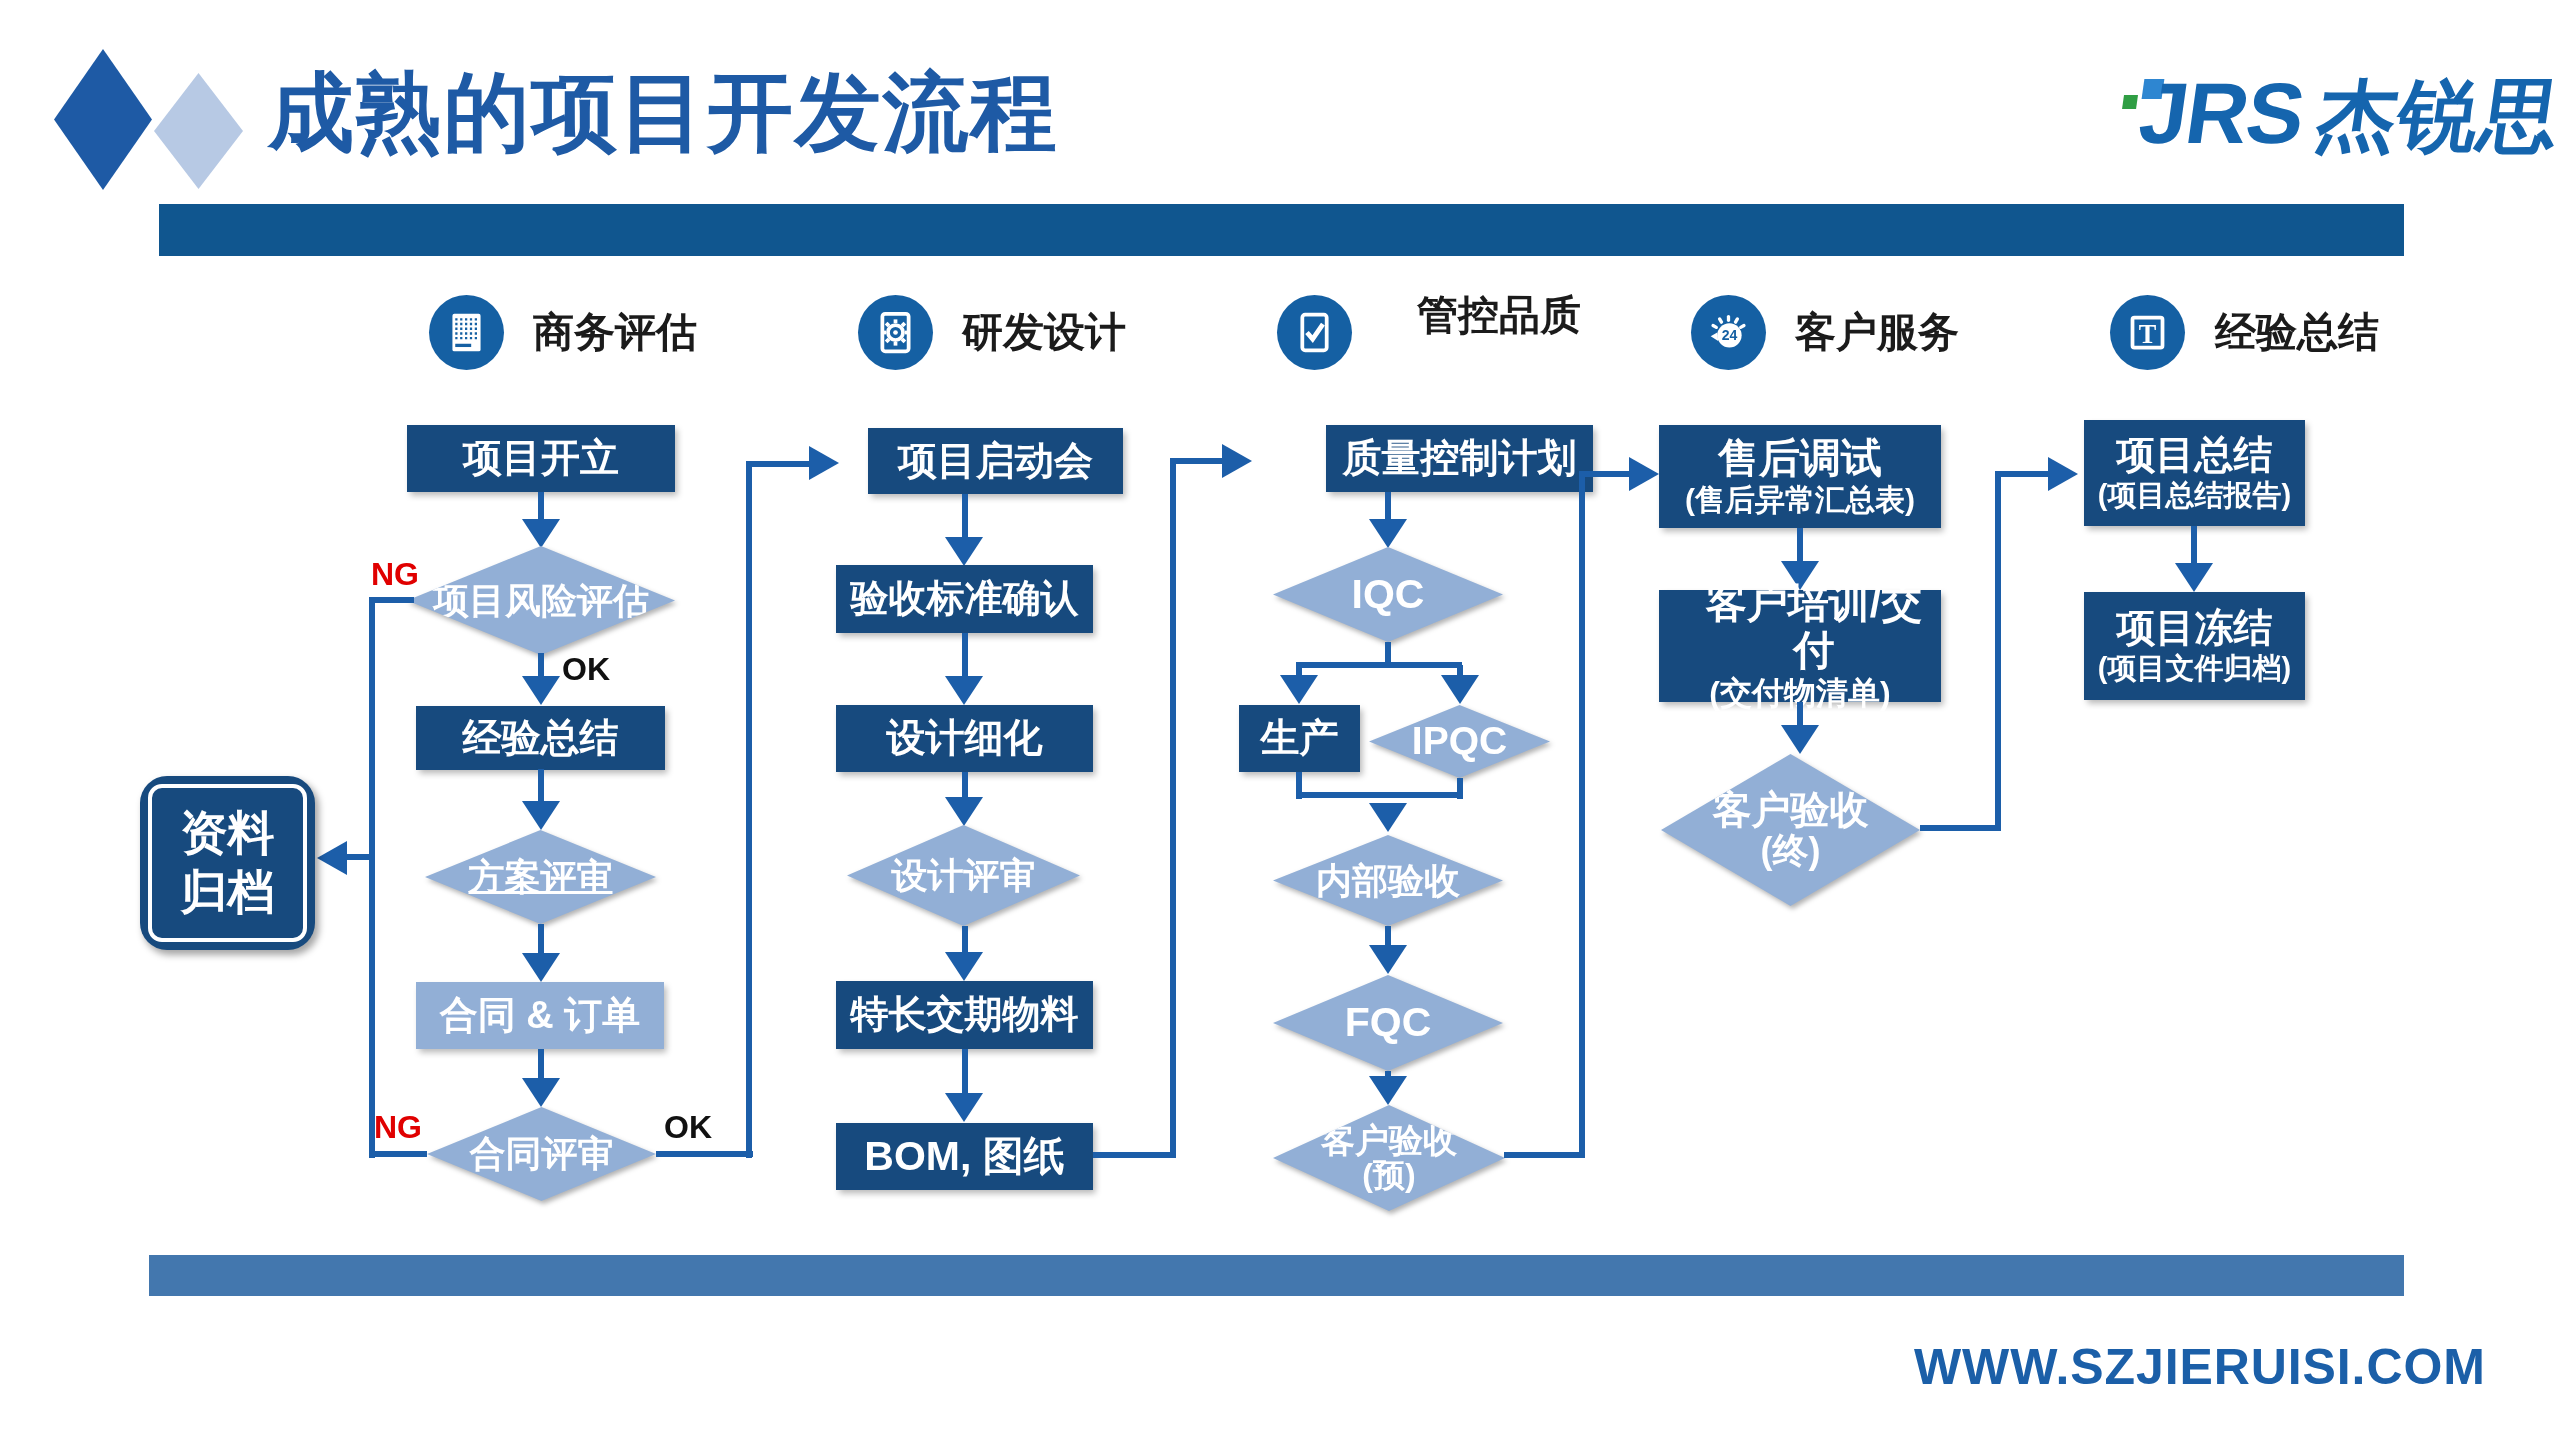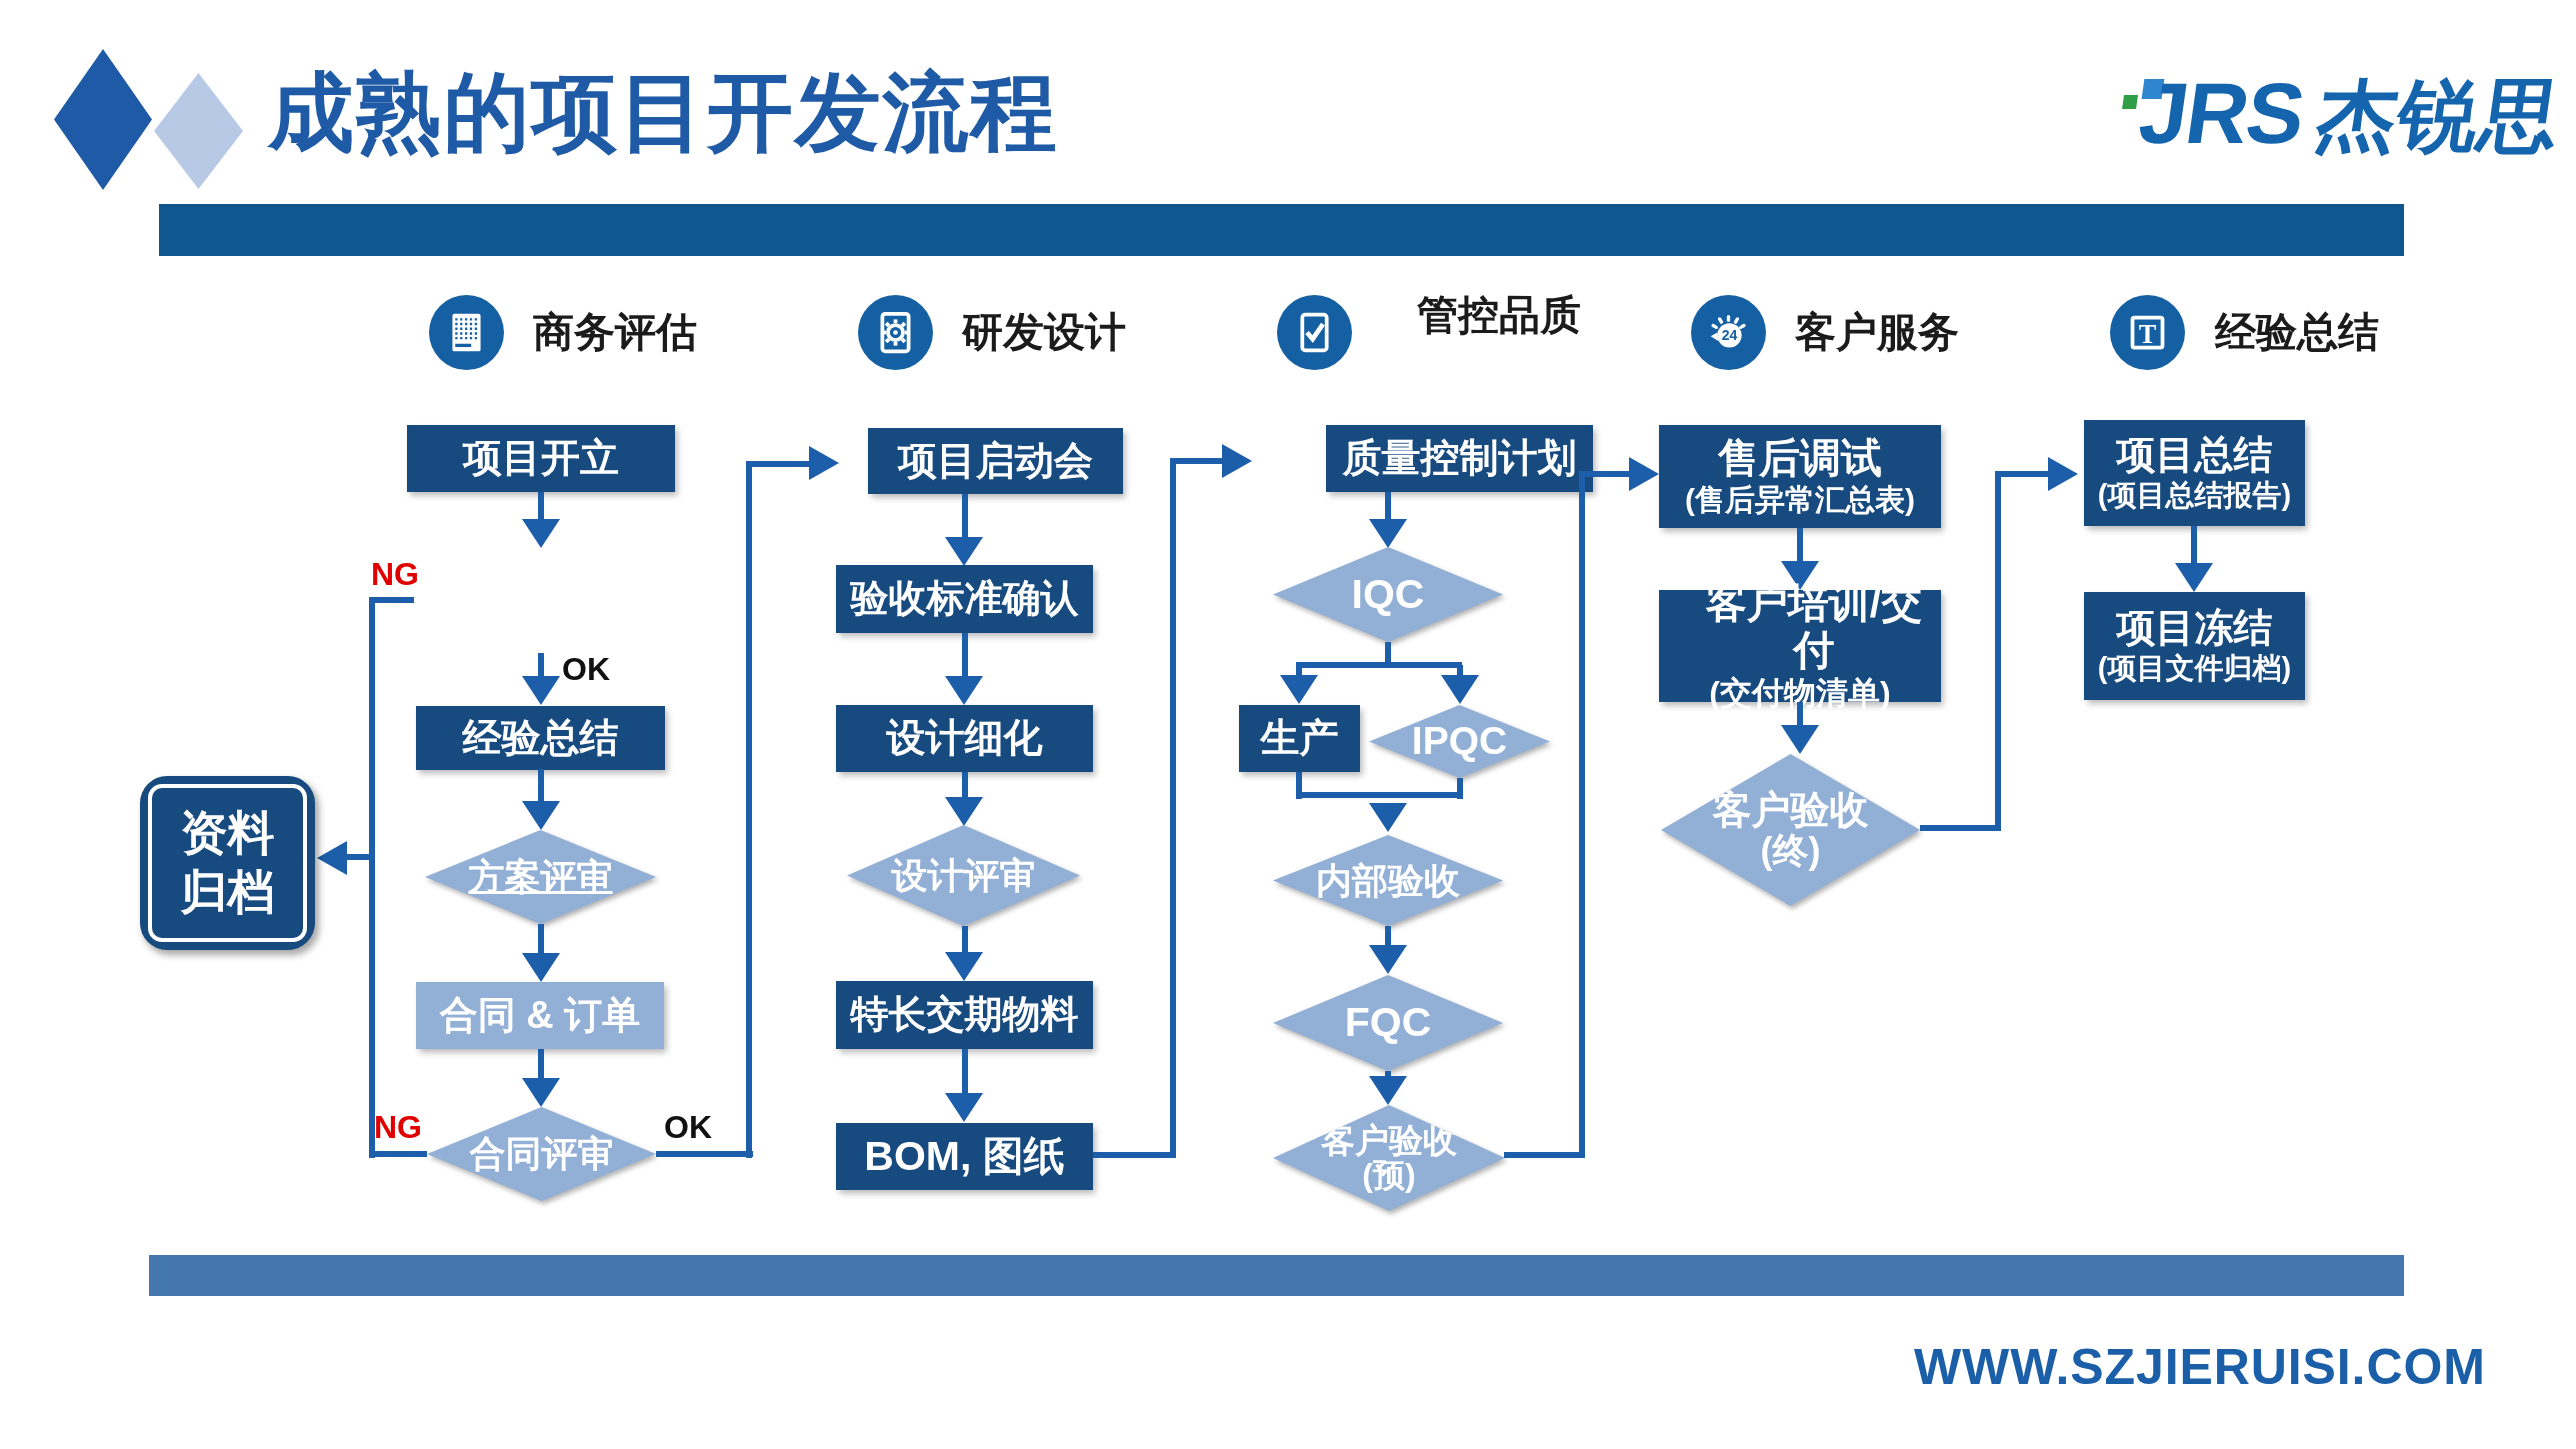--- a/index.html
+++ b/index.html
@@ -126,20 +126,25 @@
     </svg>
   </div>
   <div class="phase-label" style="left:2215px;top:295px;">经验总结</div>
 
   <div class="box" style="left:407px;top:425px;width:268px;height:67px;">
     <div class="t1">项目开立</div>
   </div>
   <div class="vline" style="left:538px;top:492px;height:27px;"></div>
   <div class="ah-down" style="left:522px;top:519px;"></div>
 
+  <div class="dia-wrap" style="left:407px;top:546px;width:268px;height:109px;">
+    <div class="dia" style="left:0;top:0;width:268px;height:109px;">
+      <div class="t1" style="font-size:36px;">项目风险评估</div>
+    </div>
+  </div>
   <div class="lbl ng" style="left:371px;top:556px;">NG</div>
   <div class="hline" style="left:369px;top:597px;width:45px;"></div>
   <div class="vline" style="left:369px;top:597px;height:561px;"></div>
   <div class="hline" style="left:345px;top:854px;width:27px;"></div>
   <div class="ah-left" style="left:317px;top:841px;"></div>
 
   <div class="lbl ok" style="left:562px;top:651px;">OK</div>
   <div class="vline" style="left:538px;top:653px;height:25px;"></div>
   <div class="ah-down" style="left:522px;top:676px;"></div>
 

